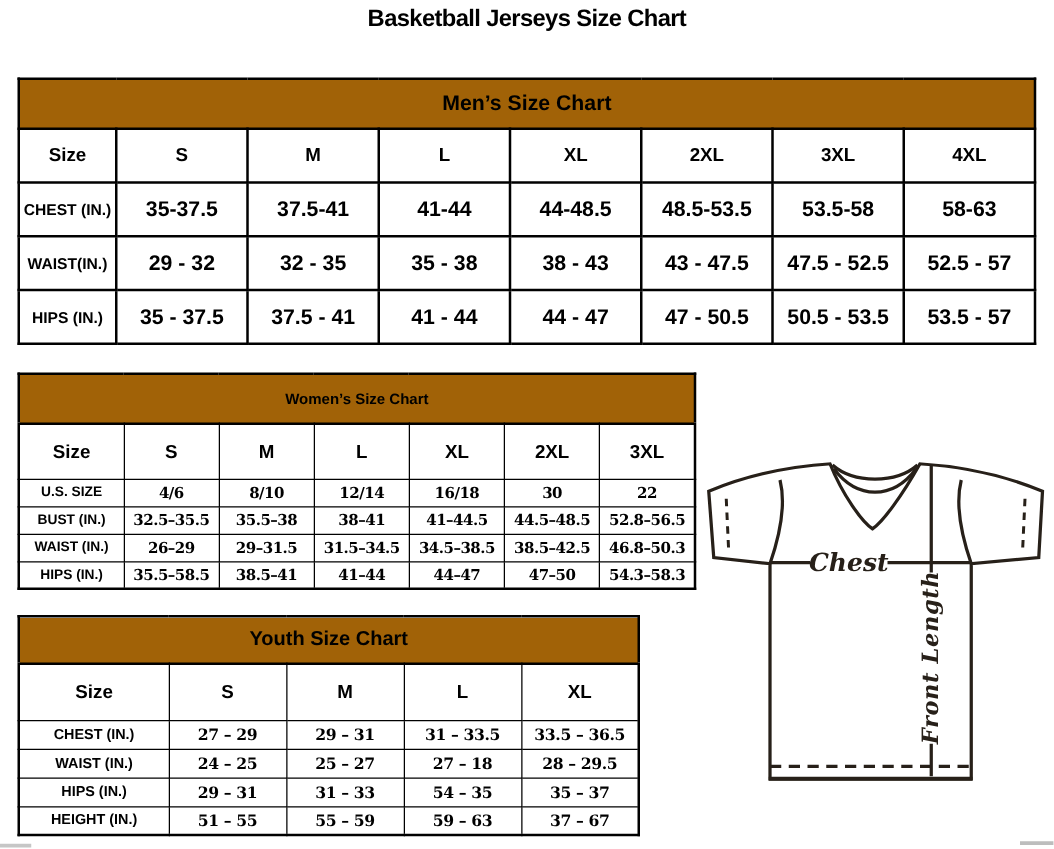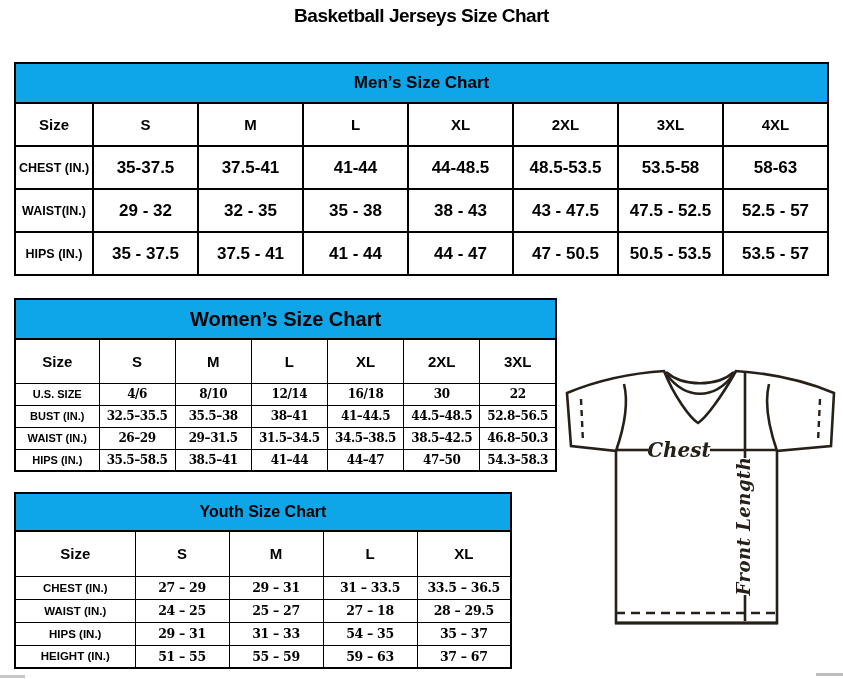--- a/index.html
+++ b/index.html
@@ -14,36 +14,36 @@
   }
 
   table.size-table {
     position:absolute; border-collapse:collapse; table-layout:fixed;
     background:#fff;
   }
   .size-table th, .size-table td {
     text-align:center; vertical-align:middle; color:#000; font-weight:bold;
     padding:0; overflow:hidden; white-space:nowrap;
   }
-  .size-table .title-row th { background:#0ea5e9; }
+  .size-table .title-row th { background:#a16207; }
 
   
   #men-table { left:14px; top:62px; width:815px; border:2px solid #000; }
   #men-table th, #men-table td { border:2px solid #000; }
   #men-table col.label-col { width:78px; }
   #men-table .title-row th { height:40px; font-size:17px; }
   #men-table .head-row th { height:43px; font-size:15px; }
   #men-table .data-row td { height:43px; font-size:17px; }
   #men-table .data-row td.label-col-cell { font-size:12.5px; }
 
   
   #women-table { left:14px; top:298px; width:543px; border:2px solid #000; }
   #women-table th, #women-table td { border:1px solid #000; }
   #women-table col.label-col { width:84px; }
-  #women-table .title-row th { height:40px; font-size:20px; border-bottom:2px solid #000; }
+  #women-table .title-row th { height:40px; font-size:12px; border-bottom:2px solid #000; }
   #women-table .head-row th { height:44px; font-size:15px; }
   #women-table .data-row td { height:22px; font-size:12px; font-family:"DejaVu Serif", serif; letter-spacing:-0.4px; }
   #women-table .data-row td.label-col-cell { font-family:"Liberation Sans", sans-serif; font-size:11px; letter-spacing:0; }
 
   
   #youth-table { left:14px; top:492px; width:498px; border:2px solid #000; }
   #youth-table th, #youth-table td { border:1px solid #000; }
   #youth-table col.label-col { width:120px; }
   #youth-table .title-row th { height:38px; font-size:16px; border-bottom:2px solid #000;margin-top:47px; }
   #youth-table .head-row th { height:45px; font-size:15px; }

